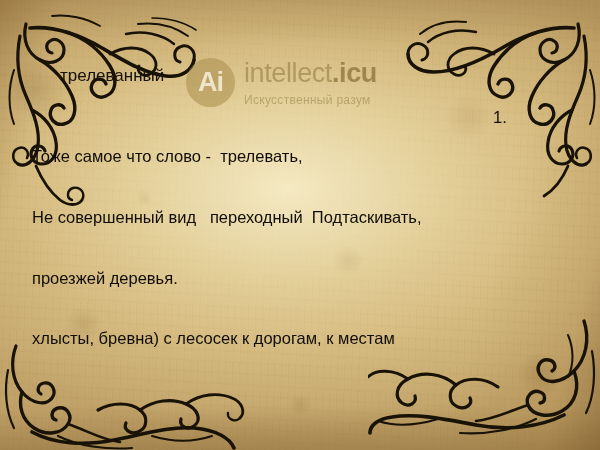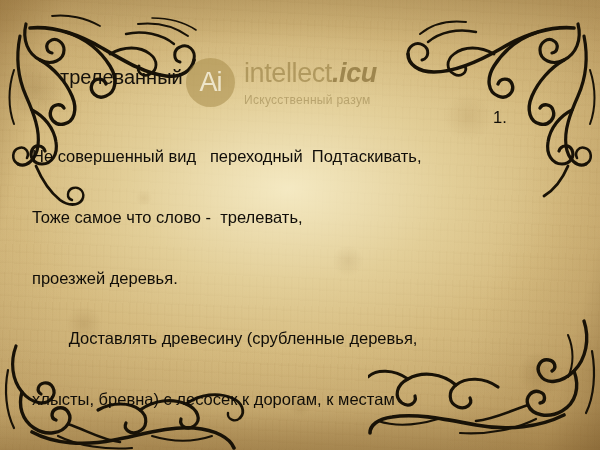--- a/index.html
+++ b/index.html
@@ -61,51 +61,51 @@
     height: 49px;
     border-radius: 50%;
     background: rgba(168,140,74,0.55);
     display: flex;
     align-items: center;
     justify-content: center;
     flex: none;
   }
   #wm-logo span {
     font-size: 27px;
-    font-weight: normal;
+    font-weight: bold;
     color: rgba(246,240,218,0.85);
     letter-spacing: -1px;
     line-height: 1;
     font-family: "Liberation Sans", sans-serif;
   }
   #wm-text {
     margin-left: 9px;
     line-height: 1;
   }
   #wm-title {
     font-size: 27px;
     color: rgba(150,126,66,0.62);
     letter-spacing: -0.4px;
     white-space: nowrap;
   }
-  #wm-title .bold { font-weight: bold; color: rgba(132,108,52,0.70); font-style: italic; }
+  #wm-title .bold { font-weight: bold; color: rgba(132,108,52,0.70); }
   #wm-sub {
     font-size: 12px;
     color: rgba(146,124,70,0.52);
     margin-top: 7px;
     letter-spacing: 0.3px;
     white-space: nowrap;
   }
 
   
   #headword {
     position: absolute;
     left: 60px;
     top: 66px;
-    font-size: 20px;
+    font-size: 17px;
     color: #15110b;
     white-space: pre;
     text-align: right;
   }
   #body {
     position: absolute;
     left: 32px;
     top: 106px;
     width: 548px;
     font-size: 16.5px;
@@ -208,24 +208,23 @@
       <div id="wm-title"><span>intellect</span><span class="bold">.icu</span></div>
       <div id="wm-sub">Искусственный  разум</div>
     </div>
   </div>
 
   <div id="headword">трелеванный</div>
 
   <div id="num-one">1.</div>
 
   <div id="body">
+    <div class="line">Тоже самое что слово -  трелевать,</div>
     <div class="line">Не совершенный вид   переходный  Подтаскивать,</div>
-    <div class="line">Тоже самое что слово -  трелевать,</div>
     <div class="line">проезжей деревья.</div>
-    <div class="line">        Доставлять древесину (срубленные деревья,</div>
     <div class="line">хлысты, бревна) с лесосек к дорогам, к местам</div>
     
     
     
     
     
     
     
     
     

